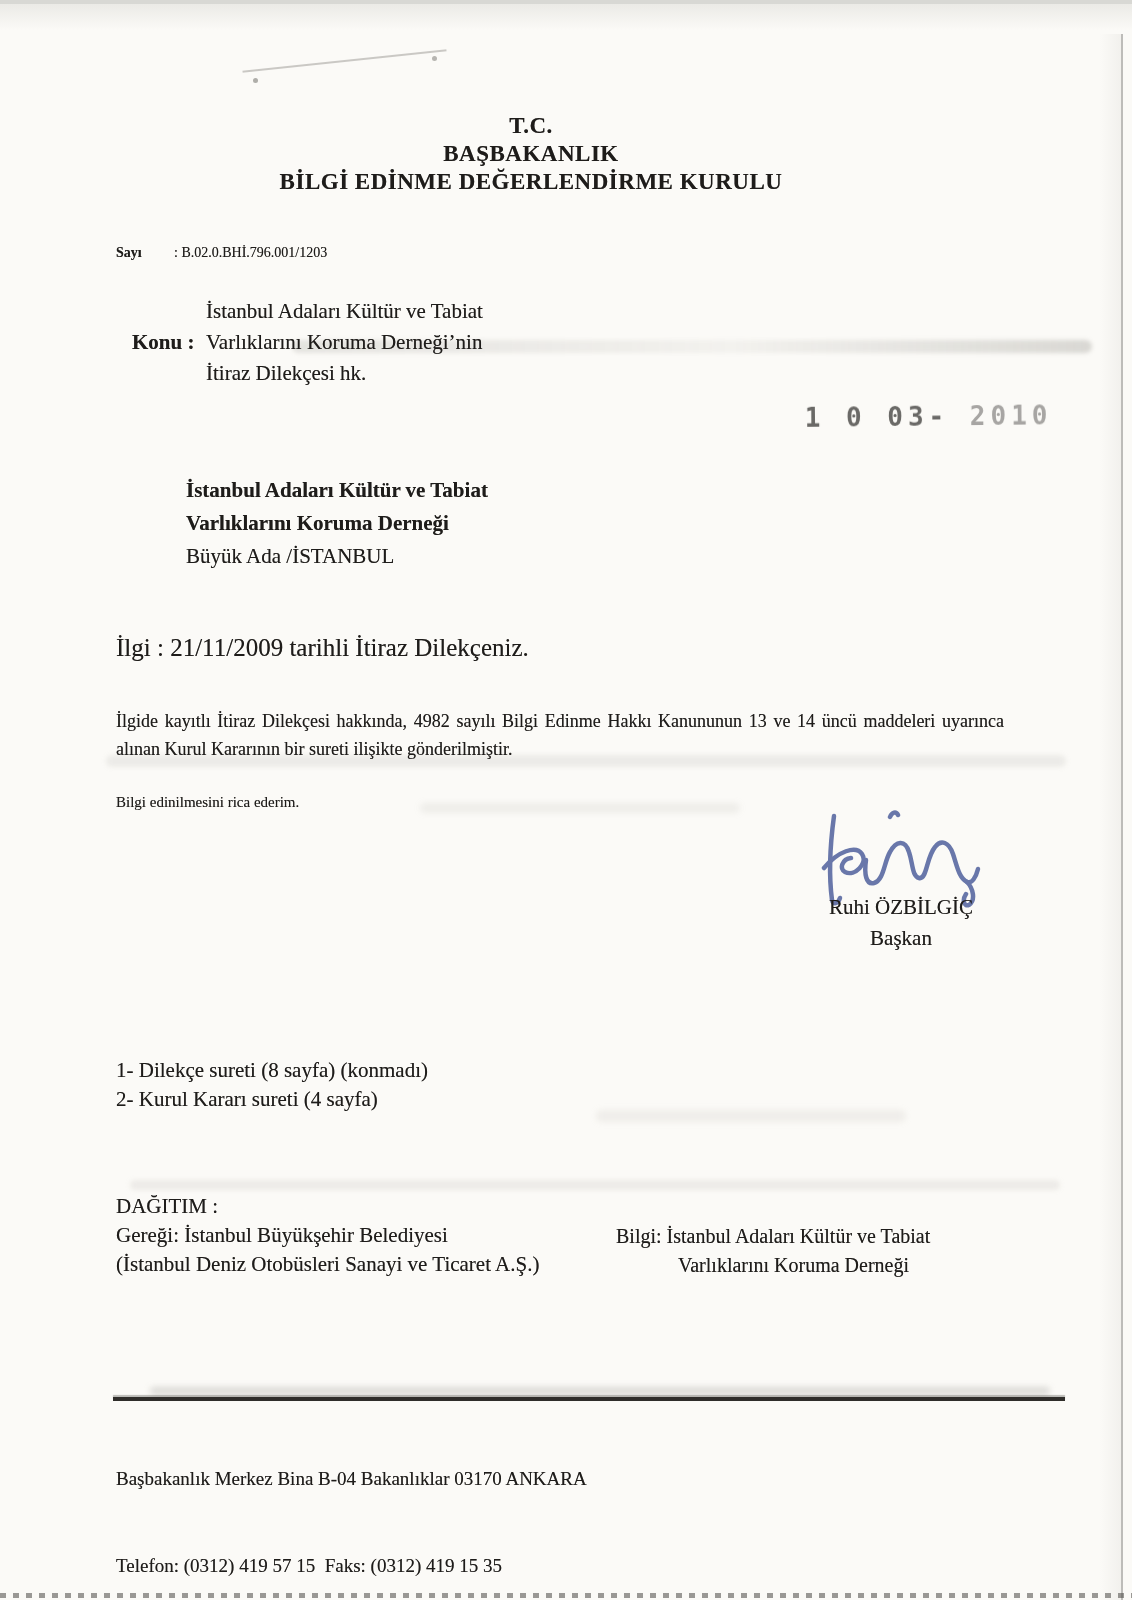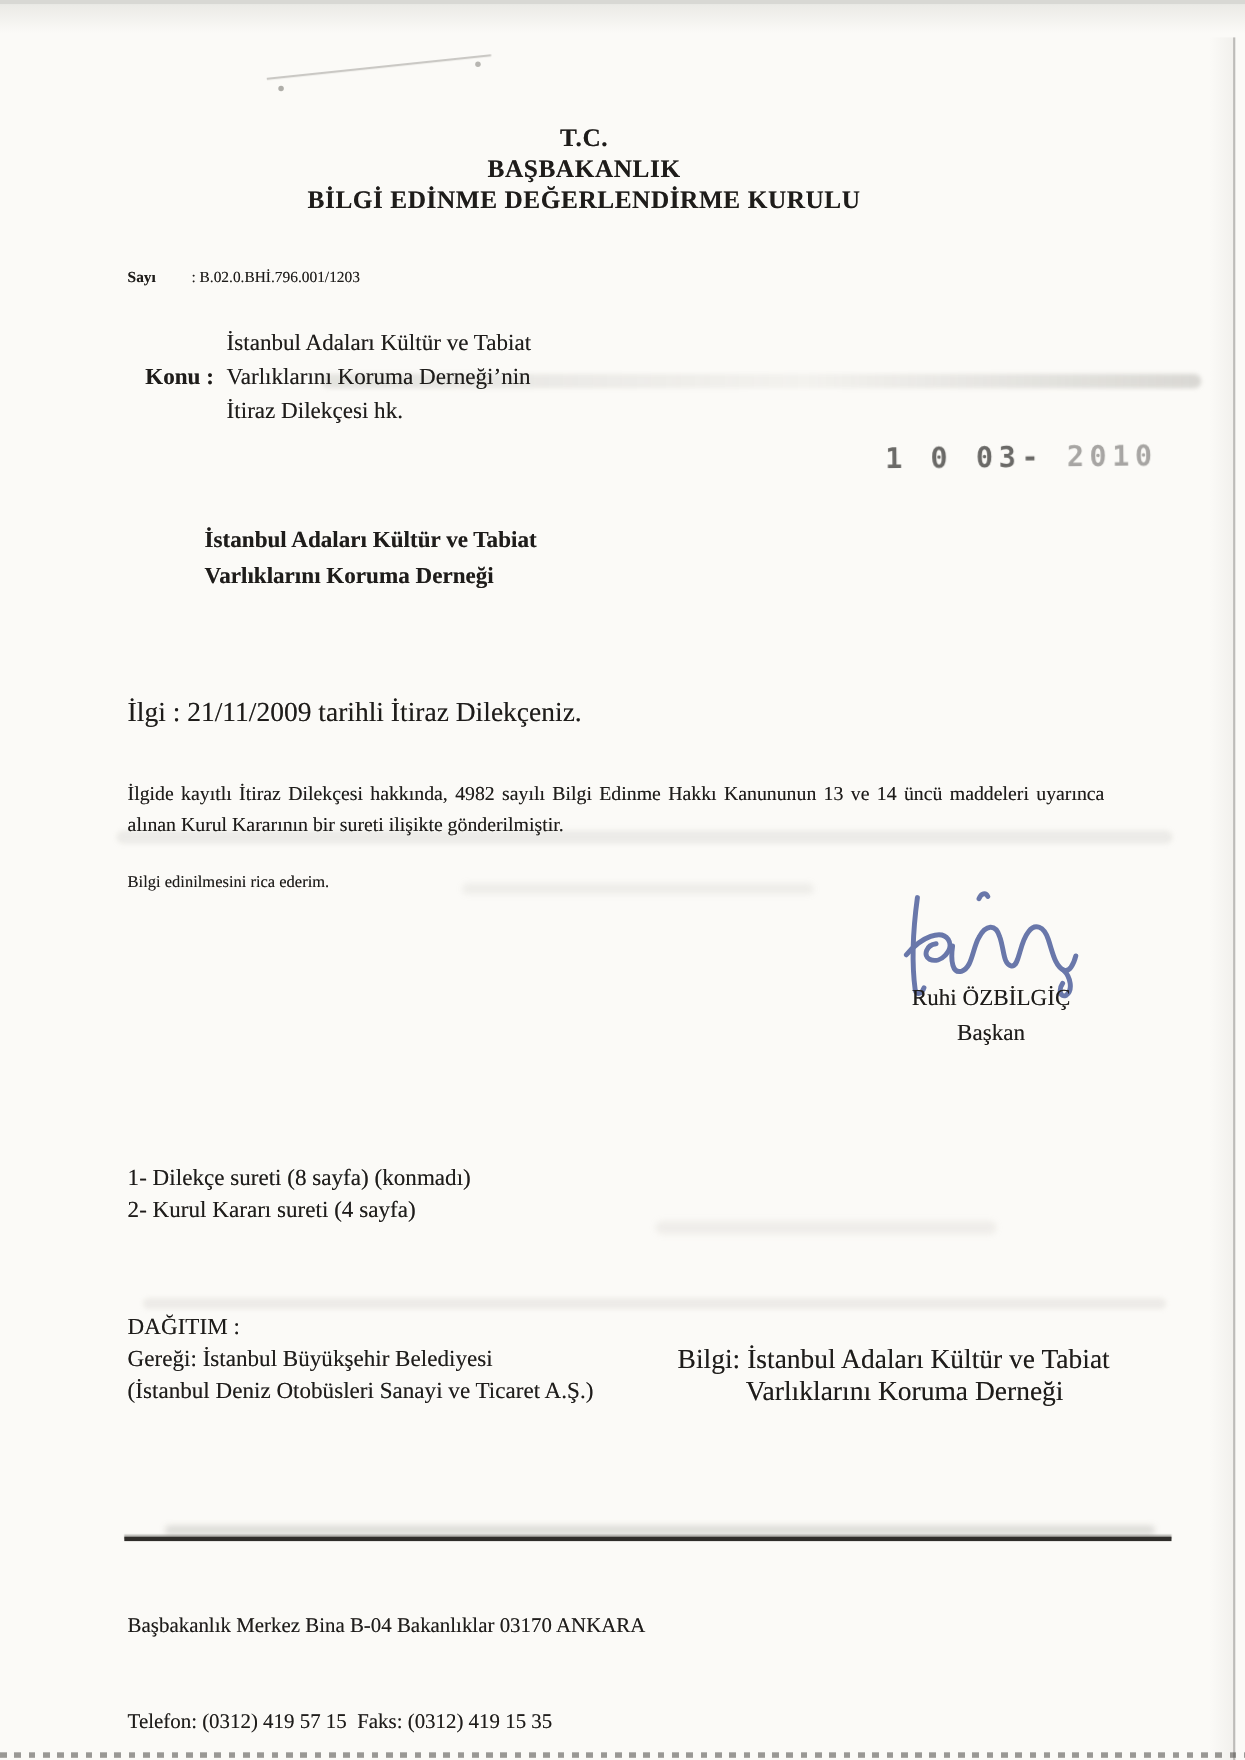--- a/index.html
+++ b/index.html
@@ -60,21 +60,21 @@
   }
   .closing { top: 790px; left: 116px; font-size: 15px; }
 
   
   .signature-ink { top: 804px; left: 810px; }
   .sig-block { top: 888px; left: 806px; width: 190px; text-align: center; font-size: 21px; line-height: 31px; }
 
   
   .attachments { top: 1052px; left: 116px; font-size: 21px; line-height: 29px; }
   .distribution-left { top: 1188px; left: 116px; font-size: 21px; line-height: 29px; }
-  .distribution-right { top: 1218px; left: 616px; font-size: 25px; line-height: 29px; }
+  .distribution-right { top: 1218px; left: 616px; font-size: 20px; line-height: 29px; }
   .distribution-right .indent { padding-left: 62px; }
 
   
   .footer-fuzz { top: 1383px; left: 150px; width: 900px; height: 8px;
     background: rgba(110,108,102,.22); filter: blur(3px); border-radius: 4px; }
   .footer-rule { top: 1393px; left: 113px; width: 952px; height: 4px; background: #2f2d2a;
     box-shadow: 0 -2px 1px rgba(70,68,64,.35); }
   .footer { top: 1402px; left: 116px; font-size: 19px; line-height: 29px; white-space: pre-wrap; }
 
   
@@ -141,20 +141,21 @@
     </div>
   </div>
 
   <div class="abs date-stamp">
     <span class="strong">1 0 03-</span><span class="faded"> 2010</span>
   </div>
 
   <div class="abs recipient txt">
     <div class="b">İstanbul Adaları Kültür ve Tabiat</div>
     <div class="b">Varlıklarını Koruma Derneği</div>
+    <div>Büyük Ada /İSTANBUL</div>
   </div>
 
   <div class="abs regarding txt">İlgi : 21/11/2009 tarihli İtiraz Dilekçeniz.</div>
 
   <div class="abs body-par txt">İlgide kayıtlı İtiraz Dilekçesi hakkında, 4982 sayılı Bilgi Edinme Hakkı Kanununun 13 ve 14 üncü maddeleri uyarınca alınan Kurul Kararının bir sureti ilişikte gönderilmiştir.</div>
 
   <div class="abs closing txt">Bilgi edinilmesini rica ederim.</div>
 
   <svg class="abs signature-ink" width="195" height="112" viewBox="0 0 195 112">
     <g fill="none" stroke="#5566a0" stroke-width="4.5" stroke-linecap="round" stroke-linejoin="round" opacity="0.88">

